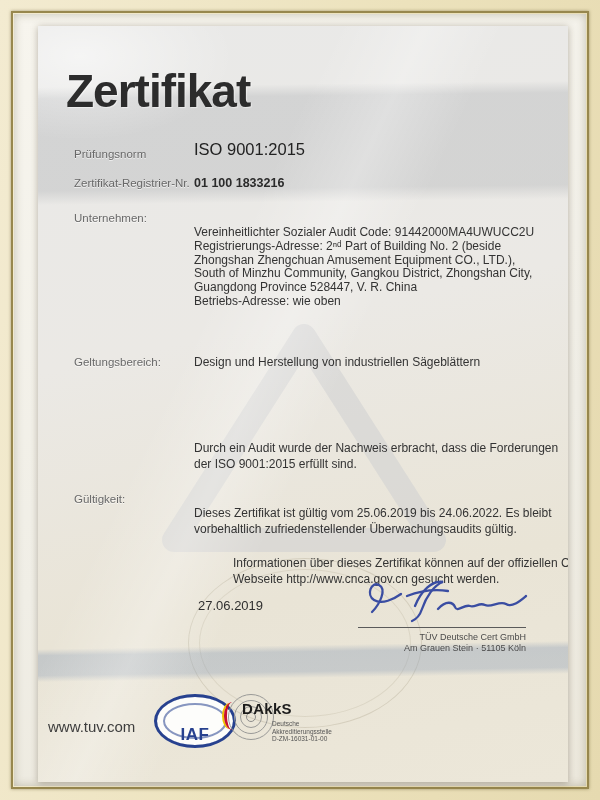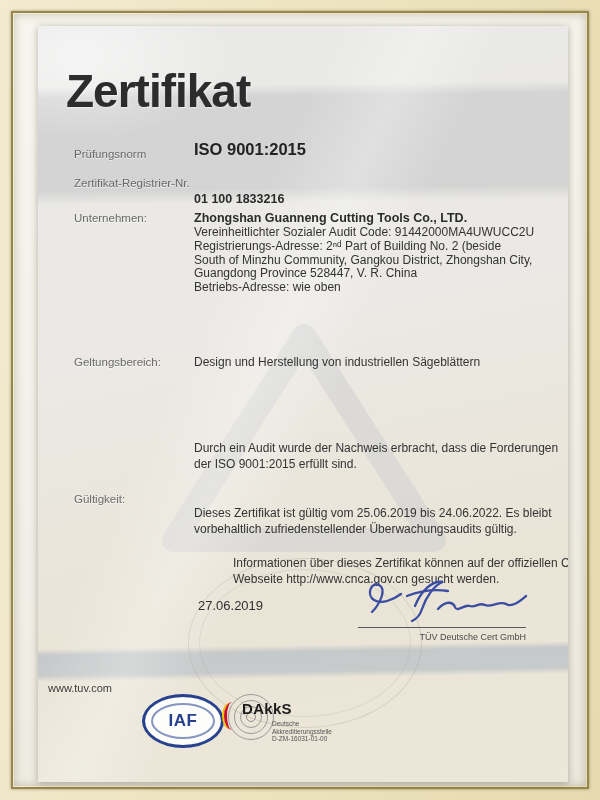--- a/index.html
+++ b/index.html
@@ -31,41 +31,41 @@
   .wm-seal{position:absolute;left:150px;top:532px;width:232px;height:168px;border-radius:50%;
     border:1px solid rgba(140,128,100,.28);opacity:.8;}
   .wm-seal::after{content:"";position:absolute;inset:10px;border-radius:50%;border:1px solid rgba(140,128,100,.2);}
 
   
   .title{position:absolute;left:28px;top:38px;margin:0;font-size:46px;font-weight:600;
     letter-spacing:-1px;color:#2c2c2c;text-shadow:1px 1px 1px rgba(255,255,255,.5);}
   .label{position:absolute;left:36px;font-size:11.5px;color:#696969;
     text-shadow:0 1px 0 rgba(255,255,255,.65);text-align:center;}
   .val{position:absolute;left:156px;font-size:12px;color:#333;line-height:1.16;}
-  .lbl-standard{top:122px;}    .val-standard{top:114px;font-size:16.5px;font-weight:bold;color:#222;}
-  .lbl-registry{top:151px;}    .val-registry{top:150px;font-size:12.5px;font-weight:bold;color:#2b2b2b;margin-top:16px;}
+  .lbl-standard{top:122px;}    .val-standard{top:114px;font-size:16.5px;font-weight:normal;color:#222;}
+  .lbl-registry{top:151px;}    .val-registry{top:150px;font-size:12.5px;font-weight:bold;color:#2b2b2b;}
   .lbl-company{top:186px;}     .val-company-name{top:185px;font-size:12.5px;font-weight:bold;color:#2b2b2b;}
   .company-lines{top:200px;width:372px;}
   .company-lines div{height:13.8px;}
   .lbl-scope{top:330px;}       .val-scope{top:330px;width:372px;}
   .val-audit{top:402px;width:368px;line-height:1.35;}
   .lbl-validity{top:467px;}    .val-validity{top:467px;width:372px;line-height:1.35;}
   .val-info{top:517px;width:372px;line-height:1.35;margin-left:39px;}
   .issue-date{position:absolute;left:160px;top:572px;font-size:13px;color:#2f2f2f;}
 
   .signature-svg{position:absolute;left:314px;top:548px;}
   .sig-line{position:absolute;left:320px;top:601px;width:168px;height:1px;background:#5a5a5a;}
   .issuer{position:absolute;left:312px;top:606px;width:176px;text-align:right;
     font-size:9px;line-height:11px;color:#4a4a4a;}
 
   
-  .website{position:absolute;left:10px;top:656px;font-size:11px;font-weight:500;color:#3d3d3d;}
-  .iaf{position:absolute;left:104px;top:668px;width:76px;height:48px;border-radius:50%;
+  .website{position:absolute;left:10px;top:692px;font-size:15px;font-weight:500;color:#3d3d3d;}
+  .iaf{position:absolute;left:116px;top:668px;width:76px;height:48px;border-radius:50%;
     border:3px solid #27418f;background:#fdfdfb;box-shadow:inset 0 0 0 6px #fdfdfb, inset 0 0 0 8px rgba(39,65,143,.55);
-    display:flex;align-items:center;justify-content:center;}
+    display:flex;align-items:flex-end;justify-content:center;}
   .iaf span{font-size:17px;font-weight:bold;color:#27418f;letter-spacing:.5px;}
   .dakks{position:absolute;left:190px;top:668px;width:118px;height:56px;}
   .dakks .rings{position:absolute;left:0;top:0;width:46px;height:46px;}
   .dakks .rings i{position:absolute;border-radius:50%;border:1.6px solid #9a9a98;}
   .dakks .rings i:nth-child(1){inset:0;}
   .dakks .rings i:nth-child(2){inset:6px;}
   .dakks .rings i:nth-child(3){inset:12px;}
   .dakks .rings i:nth-child(4){inset:18px;border-color:#8d8d8b;}
   .dakks .flag{position:absolute;left:-4px;top:8px;width:14px;height:28px;border-radius:50% 0 0 50%/50% 0 0 50%;
     border-left:3px solid #c8102e;box-shadow:-3px 0 0 -1px #f0c400;}
@@ -94,24 +94,24 @@
 
       <h1 class="title">Zertifikat</h1>
 
       <span class="label lbl-standard">Prüfungsnorm</span>
       <span class="val val-standard">ISO 9001:2015</span>
 
       <span class="label lbl-registry">Zertifikat-Registrier-Nr.</span>
       <span class="val val-registry">01 100 1833216</span>
 
       <span class="label lbl-company">Unternehmen:</span>
-      <span class="val val-company-name">Zhongshan Guanneng Cutting Tools Co., LTD.</span>
       <div class="val company-lines">
         <div>Vereinheitlichter Sozialer Audit Code: 91442000MA4UWUCC2U</div>
         <div>Registrierungs-Adresse: 2ⁿᵈ Part of Building No. 2 (beside</div>
+        <div>Zhongshan Zhengchuan Amusement Equipment CO., LTD.),</div>
         <div>South of Minzhu Community, Gangkou District, Zhongshan City,</div>
         <div>Guangdong Province 528447, V. R. China</div>
         <div>Betriebs-Adresse: wie oben</div>
       </div>
 
       <span class="label lbl-scope">Geltungsbereich:</span>
       <span class="val val-scope">Design und Herstellung von industriellen Sägeblättern</span>
 
       <p class="val val-audit">Durch ein Audit wurde der Nachweis erbracht, dass die Forderungen der ISO 9001:2015 erfüllt sind.</p>
 
@@ -125,20 +125,21 @@
         <g fill="none" stroke="#3a4da2" stroke-width="2.3" stroke-linecap="round">
           <path d="M20 38 C28 30 35 15 27 11 C19 7 14 21 22 26 C30 31 42 25 49 20"></path>
           <path d="M63 32 C69 17 80 6 91 8 C82 11 74 23 70 35 C68 41 65 45 60 47"></path>
           <path d="M55 22 C68 17 83 15 96 17"></path>
           <path d="M86 35 C94 26 101 28 103 33 C105 39 112 30 118 32 C123 34 127 28 133 31 C139 34 148 26 154 30 C160 34 168 27 174 22"></path>
         </g>
       </svg>
       <div class="sig-line"></div>
       <div class="issuer">
         <div>TÜV Deutsche Cert GmbH</div>
+        <div>Am Grauen Stein · 51105 Köln</div>
       </div>
 
       <span class="website">www.tuv.com</span>
 
       <div class="iaf">
         <span>IAF</span>
       </div>
 
       <div class="dakks">
         <span class="rings">

